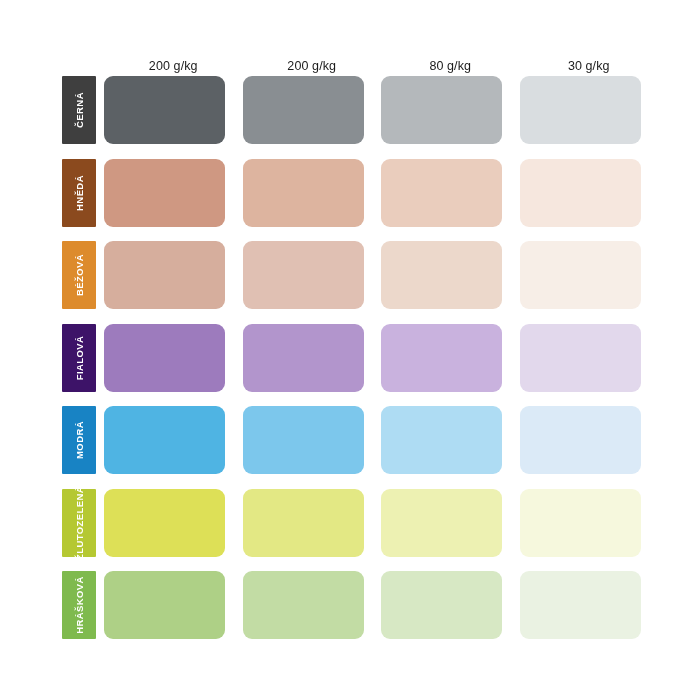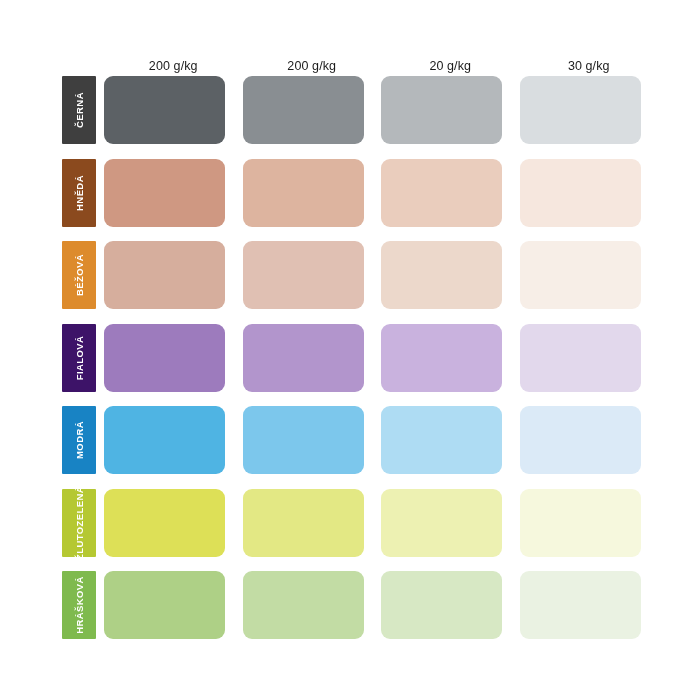--- a/index.html
+++ b/index.html
@@ -98,21 +98,21 @@
 </style>
 </head>
 <body>
 
 <div id="chart-root">
 
   <div id="header-row">
     <div class="header-spacer"></div>
     <div class="col-header">200 g/kg</div>
     <div class="col-header">200 g/kg</div>
-    <div class="col-header">20 g/kg</div>
+    <div class="col-header">80 g/kg</div>
     <div class="col-header">30 g/kg</div>
   </div>
 
   <div id="grid-body">
 
     <div class="swatch-row">
       <div class="row-label-tab" style="background: rgb(63, 63, 63);">
         <span class="row-label-text" style="color: rgb(255, 255, 255);">ČERNÁ</span>
       </div>
       <div class="swatch-cell">

